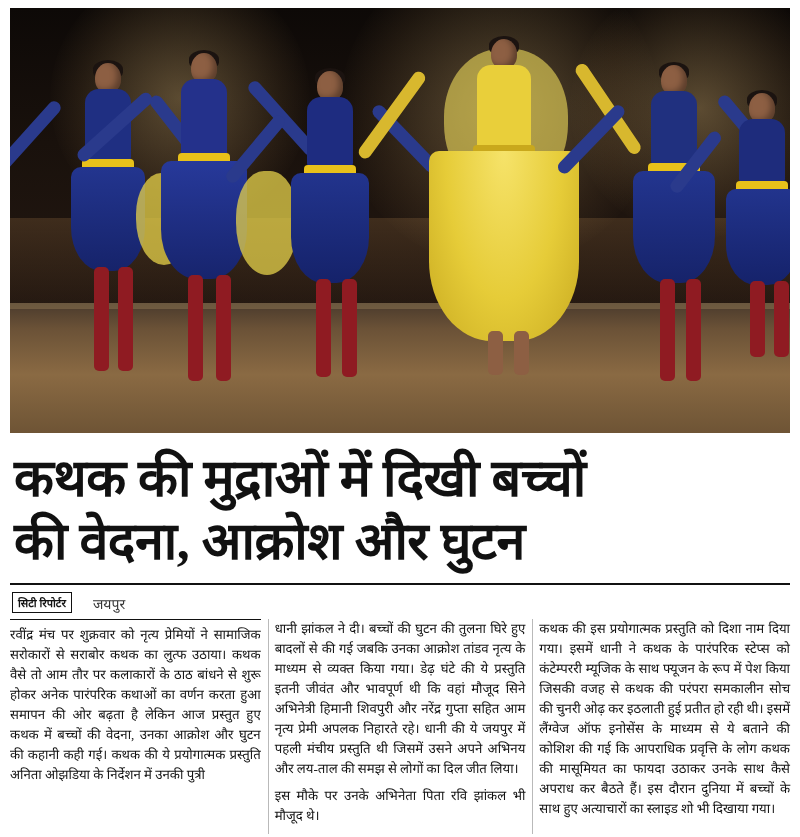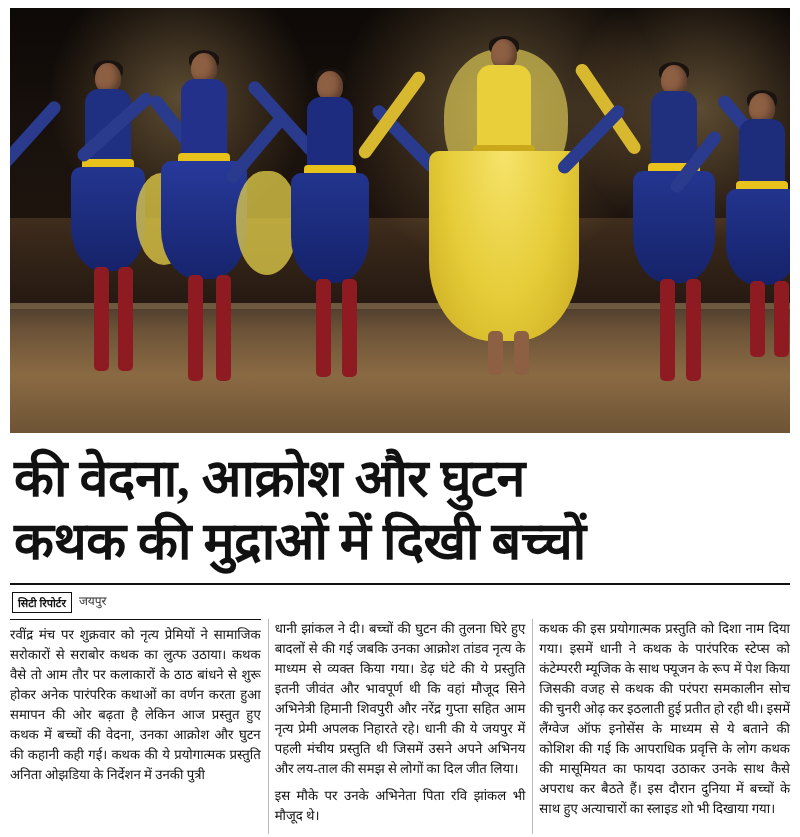--- a/index.html
+++ b/index.html
@@ -137,36 +137,37 @@
     text-align: center;
   }
   .rule {
     margin: 9px 10px 0 10px;
     border-top: 2px solid #111;
   }
 
   
   .byline-row {
     display: flex;
-    align-items: flex-start;
+    align-items: flex-end;
     margin: 7px 0 0 12px;
     gap: 7px;
   }
   .byline-tag {
     font-family: "Liberation Serif", serif;
     font-weight: bold;
     font-size: 11px;
     color: #111;
     border: 1px solid #111;
     padding: 2px 5px;
   }
   .byline-city {
     font-family: Liberation Mono, monospace;
-    font-size: 12px;
+    font-size: 14px;
     color: #333;
+    margin-left: 14px;
   }
 
   
   .cols {
     display: flex;
     margin: 6px 10px 0 10px;
     gap: 14px;
   }
   .col {
     flex: 1 1 0;
@@ -272,22 +273,22 @@
       <div class="head" style="left:52px;"></div>
       <div class="torso" style="left:52px; height:66px; background:#1e2c7c;"></div>
       <div class="sash" style="left:52px; top:88px;"></div>
       <div class="skirt" style="left:52px; top:96px; width:72px; height:96px; background:linear-gradient(180deg,#22348d,#15226a);"></div>
       <div class="leg" style="left:40px; top:188px; height:76px;"></div>
       <div class="leg" style="left:64px; top:188px; height:76px;"></div>
     </div>
   </div>
 
   <div class="headline">
+    <div>कथक की मुद्राओं में दिखी बच्चों</div>
     <div>की वेदना, आक्रोश और घुटन</div>
-    <div>कथक की मुद्राओं में दिखी बच्चों</div>
   </div>
 
 
   <div class="rule"></div>
 
   <div class="byline-row">
     <span class="byline-tag">सिटी रिपोर्टर</span>
     <span class="byline-city">जयपुर</span>
   </div>
 

